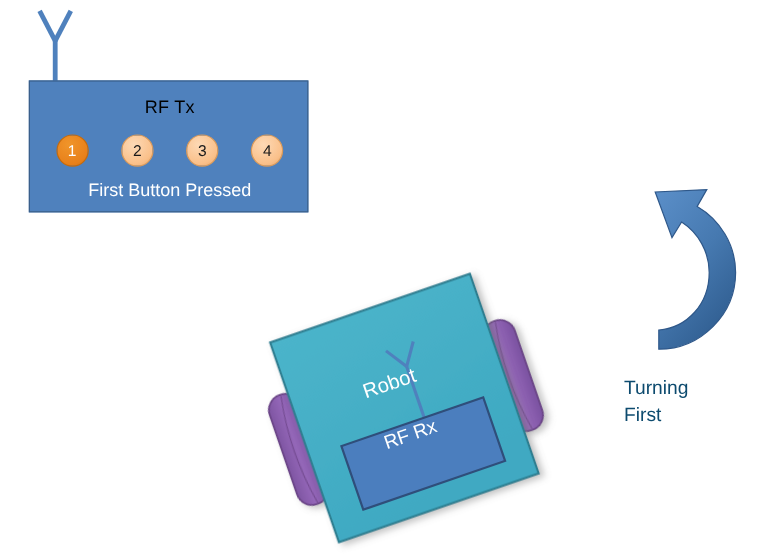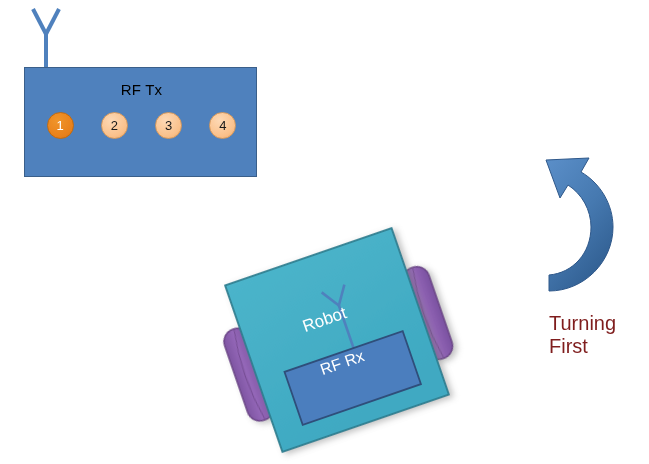--- a/index.html
+++ b/index.html
@@ -84,25 +84,25 @@
     bottom: 9px;
     width: 233px;
     text-align: center;
     font-size: 15px;
     color: #ffffff;
   }
 
   
   .turn-label {
     position: absolute;
-    left: 549px;
+    left: 520px;
     top: 312px;
-    font-size: 20px;
+    font-size: 16px;
     line-height: 23px;
-    color: #7f1d1d;
+    color: #0c4a6e;
     white-space: pre-line;
   }
 
   
   .robot-word {
     position: absolute;
     left: 300px;
     top: 318px;
     font-size: 17px;
     color: #ffffff;
@@ -137,20 +137,21 @@
   <div class="tx-box">
     <div class="tx-title">RF Tx</div>
 
     <div class="tx-buttons">
       <div class="tx-btn active">1</div>
       <div class="tx-btn inactive">2</div>
       <div class="tx-btn inactive">3</div>
       <div class="tx-btn inactive">4</div>
     </div>
 
+    <div class="tx-status">First Button Pressed</div>
   </div>
 
   <svg class="layer">
     <defs>
       <linearGradient id="wheelGrad" x1="0" y1="0" x2="1" y2="0">
         <stop offset="0%" stop-color="#7E55A2"></stop>
         <stop offset="45%" stop-color="#9467B8"></stop>
         <stop offset="100%" stop-color="#7A51A0"></stop>
       </linearGradient>
       <linearGradient id="bodyGrad" x1="0" y1="0" x2="0.3" y2="1">

